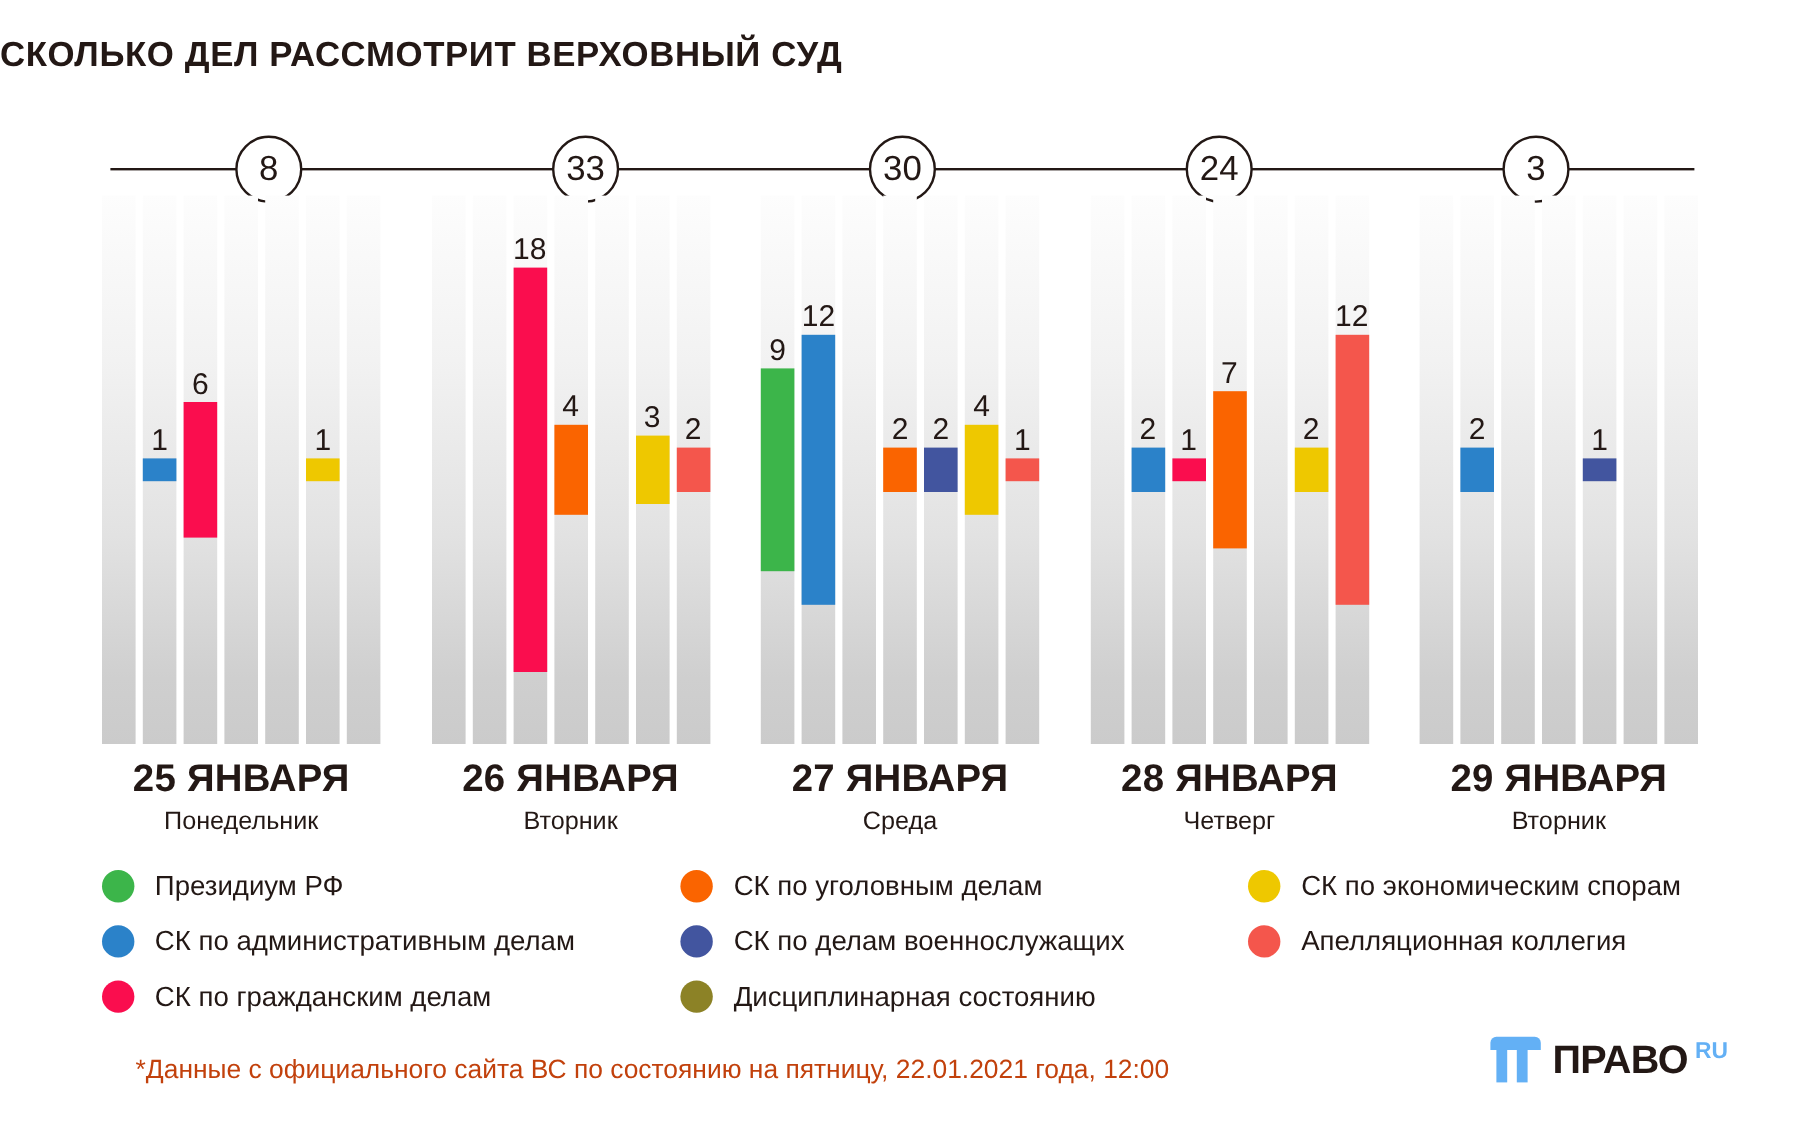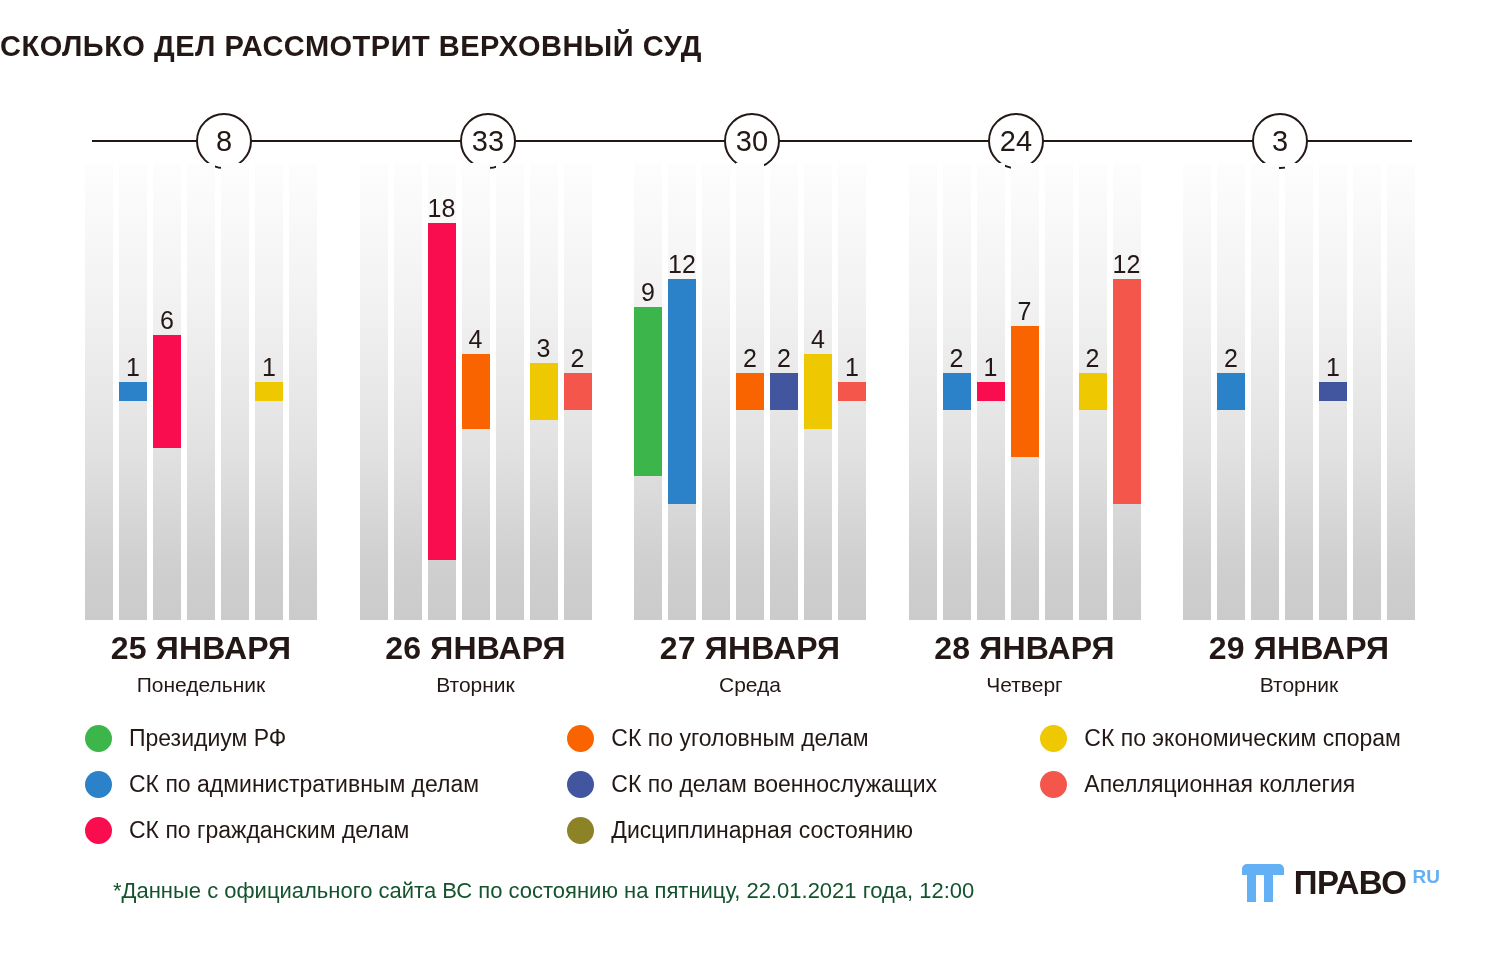--- a/index.html
+++ b/index.html
@@ -137,21 +137,21 @@
     color: #231815;
     font-family: "Liberation Sans", sans-serif;
     white-space: nowrap;
   }
 
   
   .footnote {
     position: absolute;
     left: 113px; top: 878px;
     font-size: 22px;
-    color: #14532d;
+    color: #c2410c;
     font-family: "Liberation Sans", sans-serif;
   }
 
   
   .logo {
     position: absolute;
     right: 60px; top: 864px;
     display: flex;
     align-items: center;
     gap: 10px;

